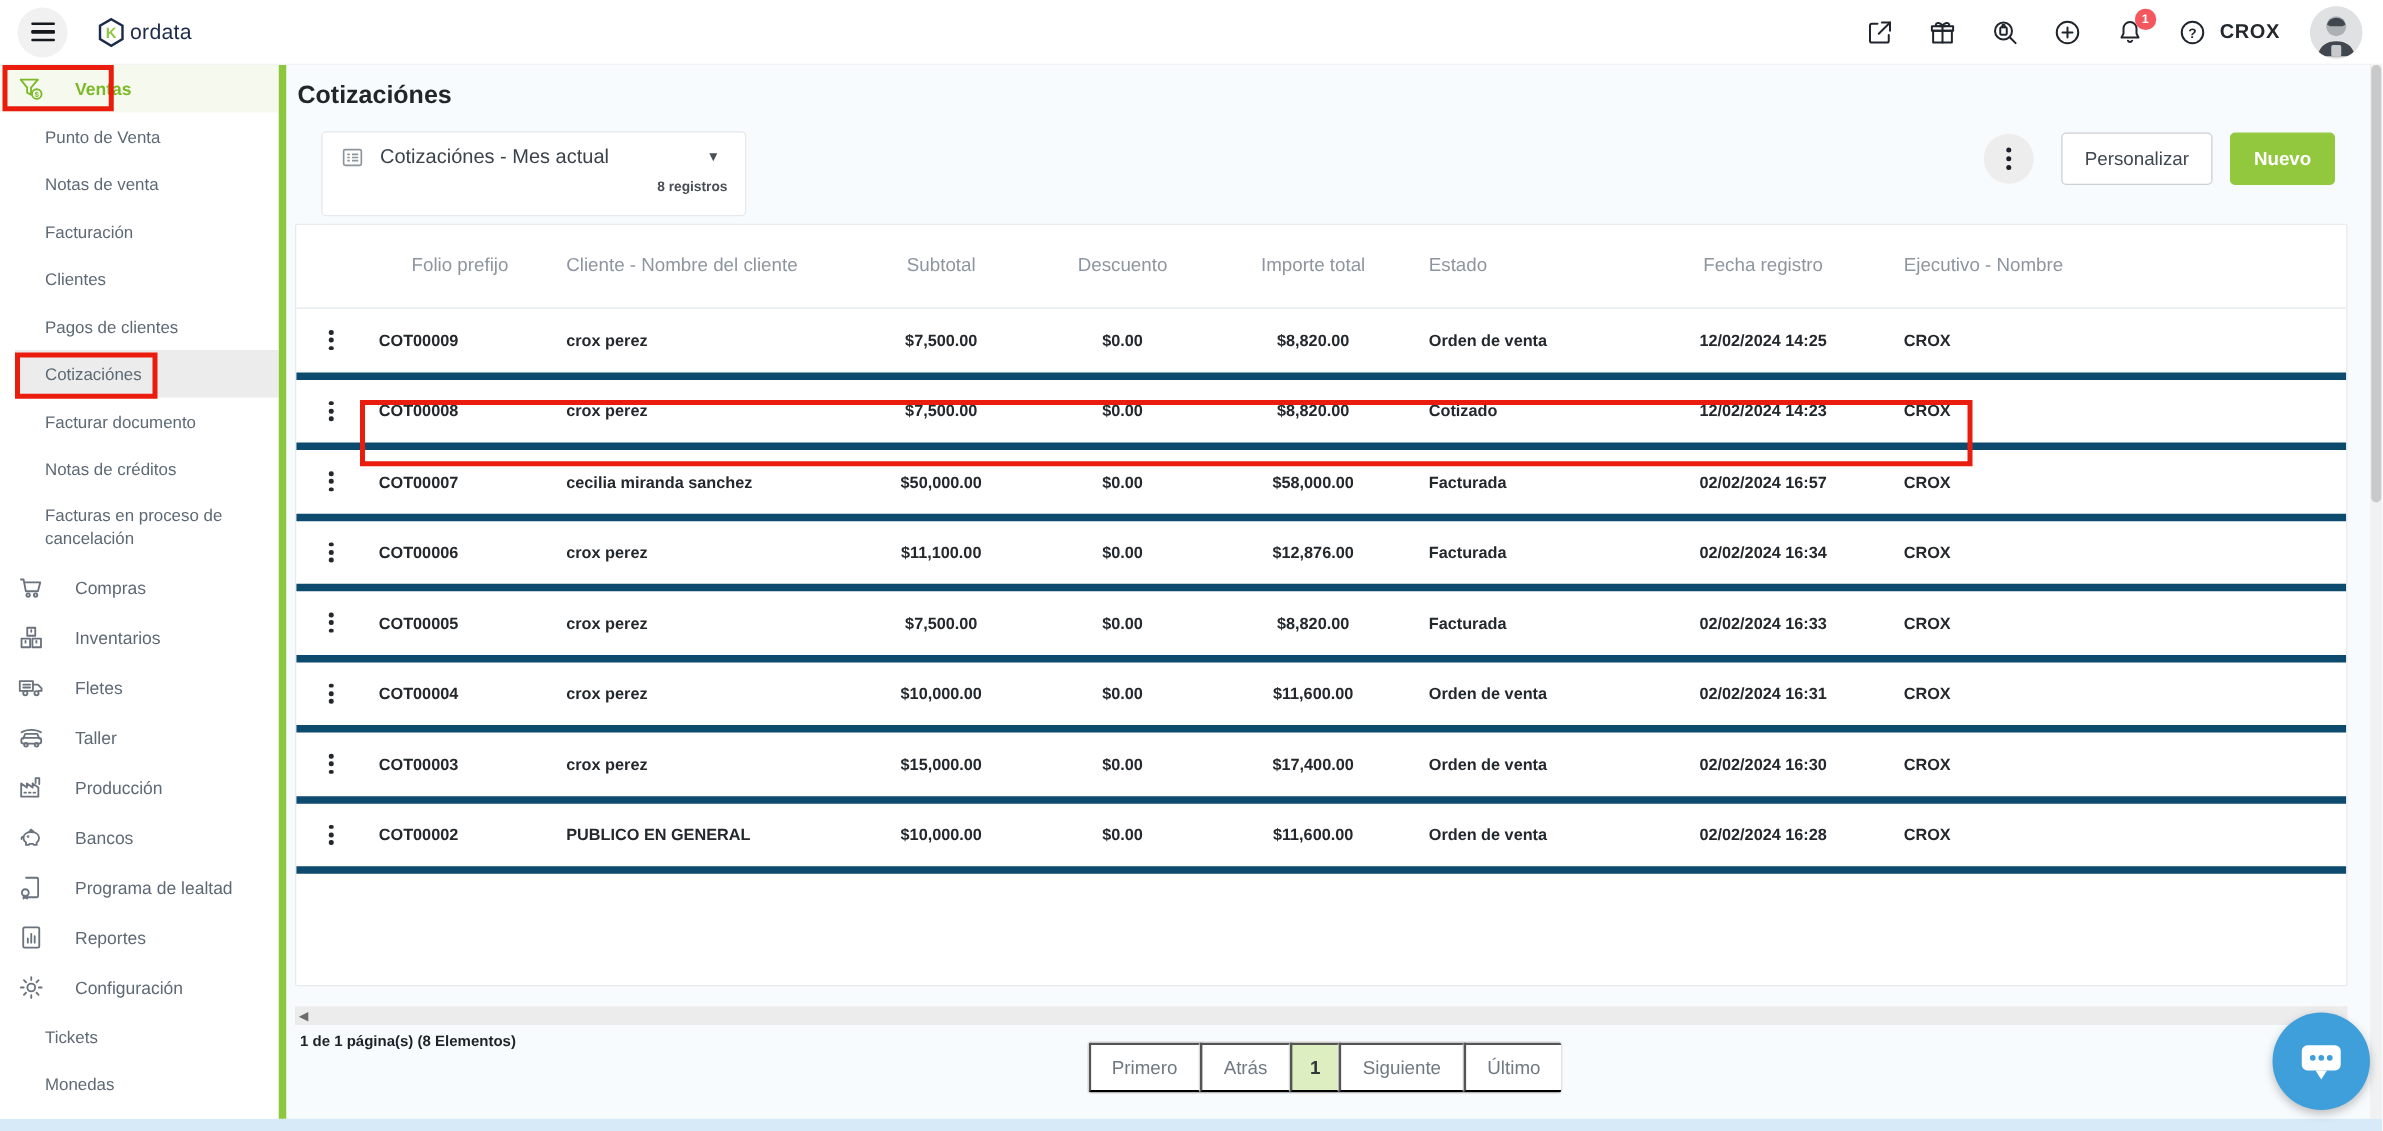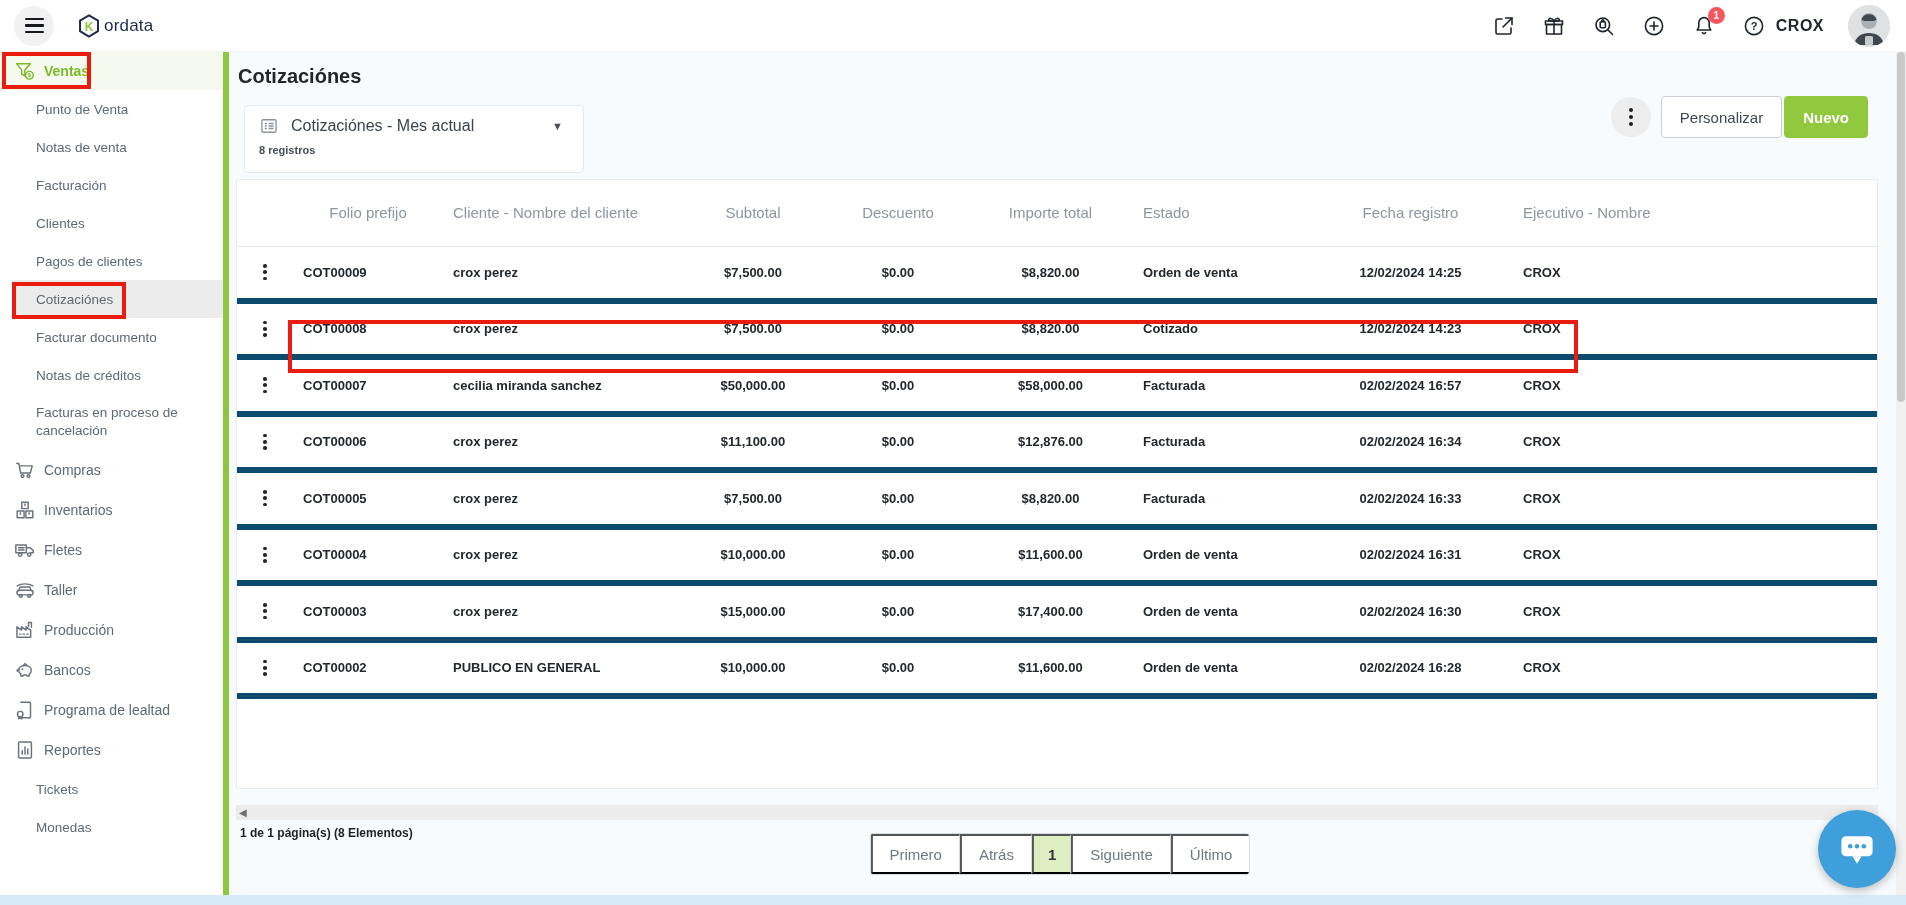--- a/index.html
+++ b/index.html
@@ -17,44 +17,44 @@
   .tb-right { display:flex; align-items:center; gap:24px; }
   .tb-icon { position:relative; width:24px; height:24px; color:#1f252c; cursor:pointer; display:inline-block; }
   .tb-icon svg { width:24px; height:24px; display:block; }
   .badge { position:absolute; top:-7px; right:-9px; min-width:17px; height:17px; border-radius:9px; background:#f4575e; color:#fff; font-size:10px; font-weight:700; display:flex; align-items:center; justify-content:center; padding:0 4px; }
   .username { font-size:16px; font-weight:700; color:#23282e; letter-spacing:.5px; margin-left:-14px; }
   .avatar { width:42px; height:42px; border-radius:50%; background:#dfe1e2; overflow:hidden; cursor:pointer; }
   .avatar svg { width:42px; height:42px; display:block; }
 
   
   .sidebar { position:absolute; left:0; top:52px; width:223px; bottom:10px; background:#fff; overflow:hidden; z-index:2; }
-  .side-item { display:flex; align-items:center; gap:8px; font-size:13.5px; color:#5d6974; cursor:pointer; padding-left:14px; }
+  .side-item { display:flex; align-items:center; gap:24px; font-size:13.5px; color:#5d6974; cursor:pointer; padding-left:14px; }
   .side-item.section { height:40px; font-size:14px; }
   .side-item.child { height:38px; padding-left:24px;margin-left:12px; }
   .side-item.twoline { height:56px; line-height:1.35; align-items:center; padding-right:10px; }
   .side-item.active { background:#f6faee; color:#7cb928; font-weight:700; height:38px; }
   .side-item.selected { background:#ececec; }
   .side-icon { width:22px; height:22px; flex:0 0 22px; color:#6a737d; }
   .side-item.active .side-icon { color:#7cb928; }
   .side-icon svg { width:22px; height:22px; display:block; }
 
   .green-bar { position:absolute; left:223px; top:52px; width:6px; bottom:10px; background:#8dc63f; z-index:3; }
 
   
   .content { position:absolute; left:229px; top:52px; right:0; bottom:10px; background:#f8fbfd; }
   .page-title { position:absolute; left:9px; top:13px; font-size:20px; font-weight:700; color:#21262b; }
-  .view-selector { position:absolute; left:15px; top:53px; width:340px; height:68px; background:#fff; border:1px solid #e4e9ed; border-radius:4px; padding:10px 14px 0 14px; cursor:pointer; }
+  .view-selector { position:absolute; left:28px; top:53px; width:340px; height:68px; background:#fff; border:1px solid #e4e9ed; border-radius:4px; padding:10px 14px 0 14px; cursor:pointer;text-align:right; }
   .vs-row { display:flex; align-items:center; gap:12px; }
   .vs-icon { width:20px; height:20px; color:#8c949c; }
   .vs-icon svg { width:20px; height:20px; display:block; }
   .vs-label { font-size:16px; color:#3a434c; }
   .vs-caret { margin-left:auto; margin-right:6px; color:#4a5056; font-size:11px; }
   .vs-records { font-size:11px; font-weight:700; color:#474e56; margin-top:8px; }
 
-  .controls { position:absolute; top:44px; right:38px; display:flex; align-items:center; gap:2px; }
+  .controls { position:absolute; top:54px; right:38px; display:flex; align-items:center; gap:14px; }
   .kebab-btn { width:40px; height:40px; border-radius:50%; background:#ededed; display:flex; align-items:center; justify-content:center; flex-direction:column; gap:3px; cursor:pointer; margin-right:8px; }
   .kebab-btn i { width:4px; height:4px; border-radius:50%; background:#1c2026; }
   .btn { height:42px; border-radius:4px; font-size:15px; display:flex; align-items:center; justify-content:center; cursor:pointer; }
   .btn-outline { background:#fff; border:1px solid #c9d0d6; color:#3f4750; padding:0 18px; }
   .btn-green { background:#92c83e; border:1px solid #92c83e; color:#fff; font-weight:700; padding:0 18px; }
 
   
   .card { position:absolute; left:7px; top:127px; width:1642px; height:610px; background:#fff; border:1px solid #e7ebee; border-radius:2px; overflow:hidden; }
   .thead, .trow { display:grid; grid-template-columns:56px 150px 235px 150px 140px 165px 175px 205px 1fr; align-items:center; }
   .thead { height:67px; border-bottom:1px solid #e2e7eb; color:#8d96a0; font-size:15px; }
@@ -279,20 +279,29 @@
     </div>
     <div class="side-item section">
       <span class="side-icon">
         <svg viewBox="0 0 24 24" fill="none" stroke="currentColor" stroke-width="1.6" stroke-linecap="round" stroke-linejoin="round">
           <rect x="5" y="3.2" width="14" height="17.6" rx="1.2"></rect>
           <path d="M9 16.5v-3.7M12 16.5V8.8M15 16.5v-5.7"></path>
         </svg>
       </span>
       <span>Reportes</span>
     </div>
+    <div class="side-item section">
+      <span class="side-icon">
+        <svg viewBox="0 0 24 24" fill="none" stroke="currentColor" stroke-width="1.6" stroke-linecap="round" stroke-linejoin="round">
+          <circle cx="12" cy="12" r="3.4"></circle>
+          <path d="M12 2.9v2.5M12 18.6v2.5M2.9 12h2.5M18.6 12h2.5M5.6 5.6l1.8 1.8M16.6 16.6l1.8 1.8M18.4 5.6l-1.8 1.8M7.4 16.6l-1.8 1.8"></path>
+        </svg>
+      </span>
+      <span>Configuración</span>
+    </div>
     <div class="side-item child">
       <span>Tickets</span>
     </div>
     <div class="side-item child">
       <span>Monedas</span>
     </div>
   </nav>
 <div class="green-bar"></div>
 
 <main class="content">

